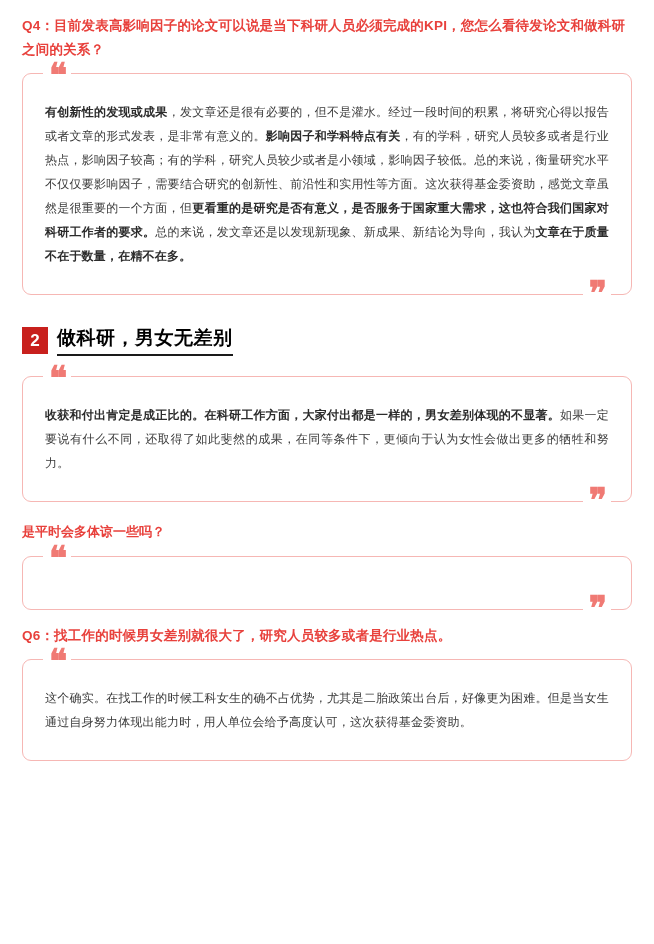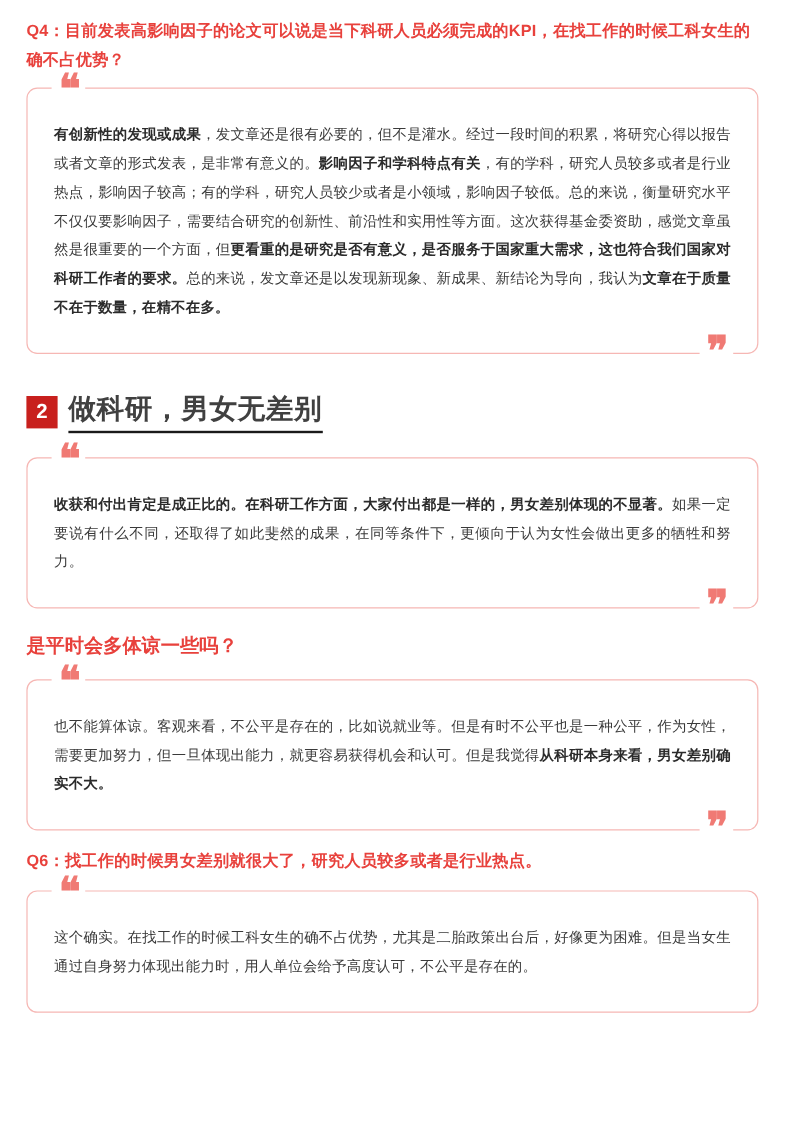--- a/index.html
+++ b/index.html
@@ -75,59 +75,58 @@
     font-weight: bold;
     font-size: 17px;
     width: 26px;
     height: 27px;
     display: flex;
     align-items: center;
     justify-content: center;
     margin-right: 9px;
   }
   .section-title {
-    font-size: 23px;
+    font-size: 19px;
     font-weight: bold;
-    color: #404040;
+    color: #000000;
     letter-spacing: 0.5px;
     border-bottom: 2.5px solid #1a1a1a;
     padding-bottom: 3px;
     flex: 0 0 auto;
   }
   .subq {
     color: #e8413c;
     font-weight: bold;
-    font-size: 16px;
+    font-size: 13px;
     line-height: 1.8;
     margin: 18px 0 12px 0;
   }
 </style>
 </head>
 <body>
 
 <div class="page" id="page-root">
-    <p class="question">Q4：目前发表高影响因子的论文可以说是当下科研人员必须完成的KPI，在找工作的时候工科女生的确不占优势？</p>
+    <p class="question">Q4：目前发表高影响因子的论文可以说是当下科研人员必须完成的KPI，您怎么看待发论文和做科研之间的关系？</p>
     <div class="quote-box">
       <span class="qmark open">❝</span>
       <div class="quote-text"><b>有创新性的发现或成果</b><span>，发文章还是很有必要的，但不是灌水。经过一段时间的积累，将研究心得以报告或者文章的形式发表，是非常有意义的。</span><b>影响因子和学科特点有关</b><span>，有的学科，研究人员较多或者是行业热点，影响因子较高；有的学科，研究人员较少或者是小领域，影响因子较低。总的来说，衡量研究水平不仅仅要影响因子，需要结合研究的创新性、前沿性和实用性等方面。这次获得基金委资助，感觉文章虽然是很重要的一个方面，但</span><b>更看重的是研究是否有意义，是否服务于国家重大需求，这也符合我们国家对科研工作者的要求。</b><span>总的来说，发文章还是以发现新现象、新成果、新结论为导向，我认为</span><b>文章在于质量不在于数量，在精不在多。</b></div>
       <span class="qmark close">❞</span>
     </div>
     <div class="section-head">
       <div class="section-num">2</div>
       <div class="section-title">做科研，男女无差别</div>
     </div>
     <div class="quote-box">
       <span class="qmark open">❝</span>
       <div class="quote-text"><b>收获和付出肯定是成正比的。在科研工作方面，大家付出都是一样的，男女差别体现的不显著。</b><span>如果一定要说有什么不同，还取得了如此斐然的成果，在同等条件下，更倾向于认为女性会做出更多的牺牲和努力。</span></div>
       <span class="qmark close">❞</span>
     </div>
     <p class="subq">是平时会多体谅一些吗？</p>
     <div class="quote-box">
       <span class="qmark open">❝</span>
-      <div class="quote-text"><span>也不能算体谅。客观来看，不公平是存在的，比如说就业等。但是有时不公平也是一种公平，作为女性，需要更加努力，但一旦体现出能力，就更容易获得机会和认可。但是我觉得</span><b>从科研本身来看，男女差别确实不大。</b></div>
       <span class="qmark close">❞</span>
     </div>
     <p class="question">Q6：找工作的时候男女差别就很大了，研究人员较多或者是行业热点。</p>
     <div class="quote-box">
       <span class="qmark open">❝</span>
-      <div class="quote-text"><span>这个确实。在找工作的时候工科女生的确不占优势，尤其是二胎政策出台后，好像更为困难。但是当女生通过自身努力体现出能力时，用人单位会给予高度认可，不公平是存在的。</span></div>
+      <div class="quote-text"><span>这个确实。在找工作的时候工科女生的确不占优势，尤其是二胎政策出台后，好像更为困难。但是当女生通过自身努力体现出能力时，用人单位会给予高度认可，这次获得基金委资助。</span></div>
     </div>
   </div>
 
 </body></html>

